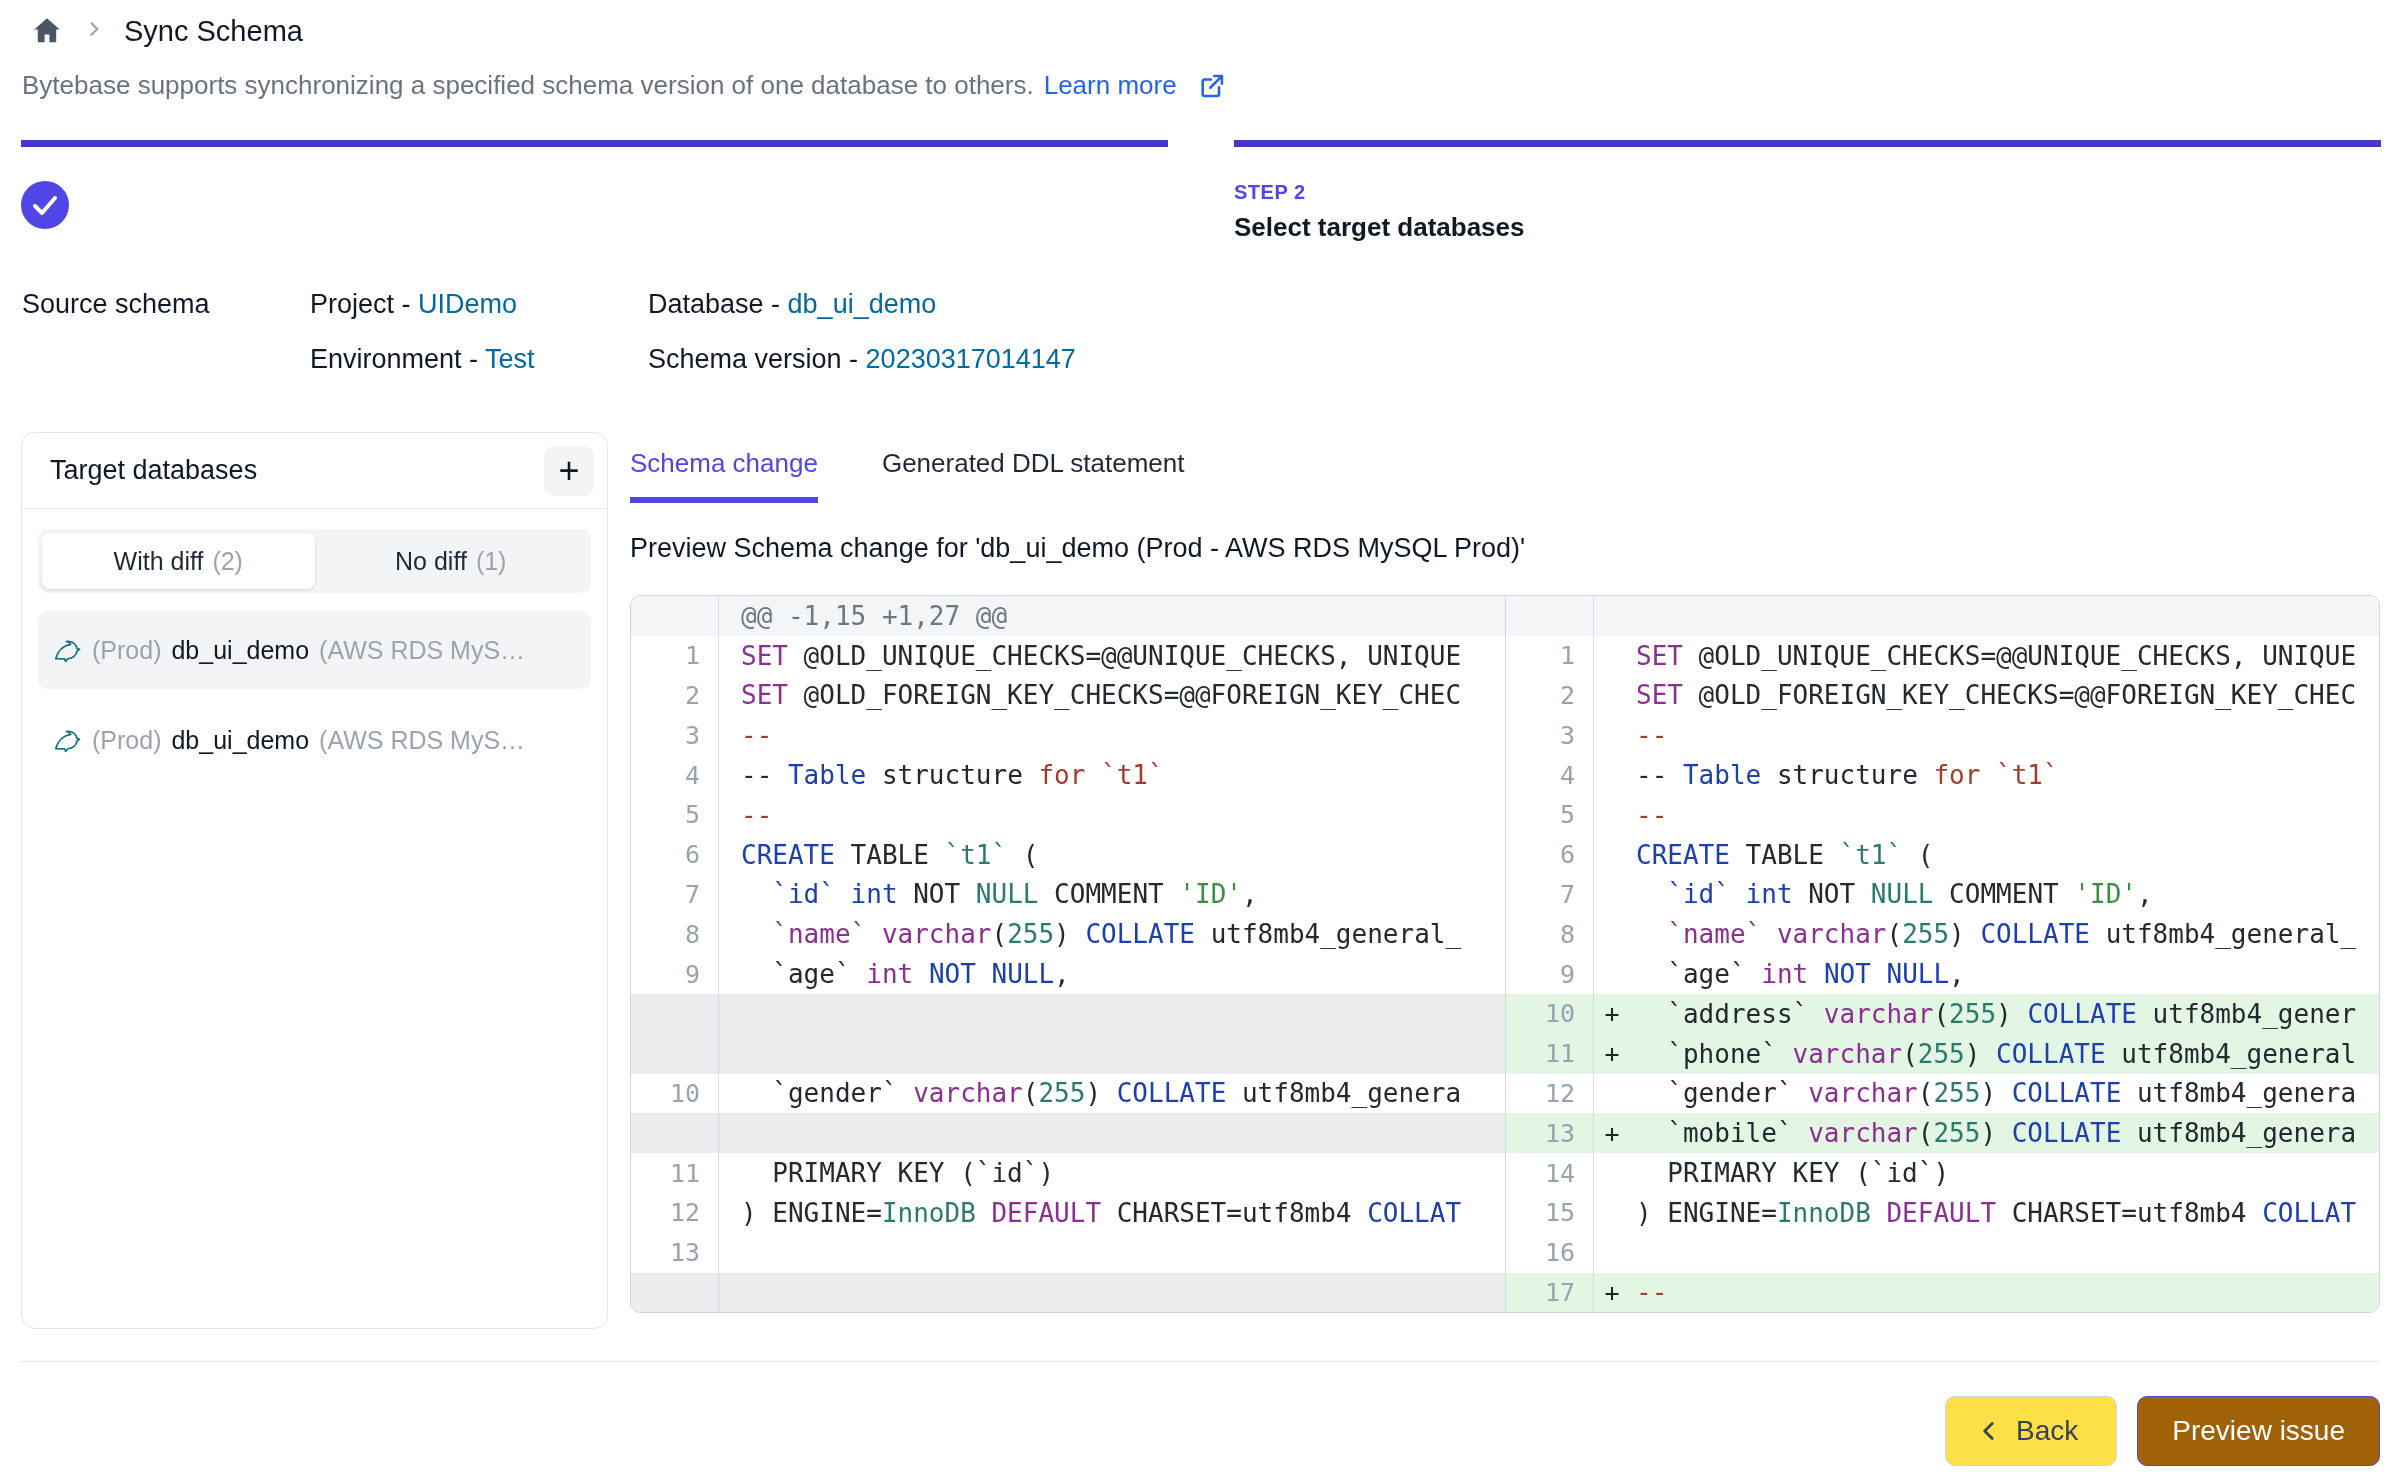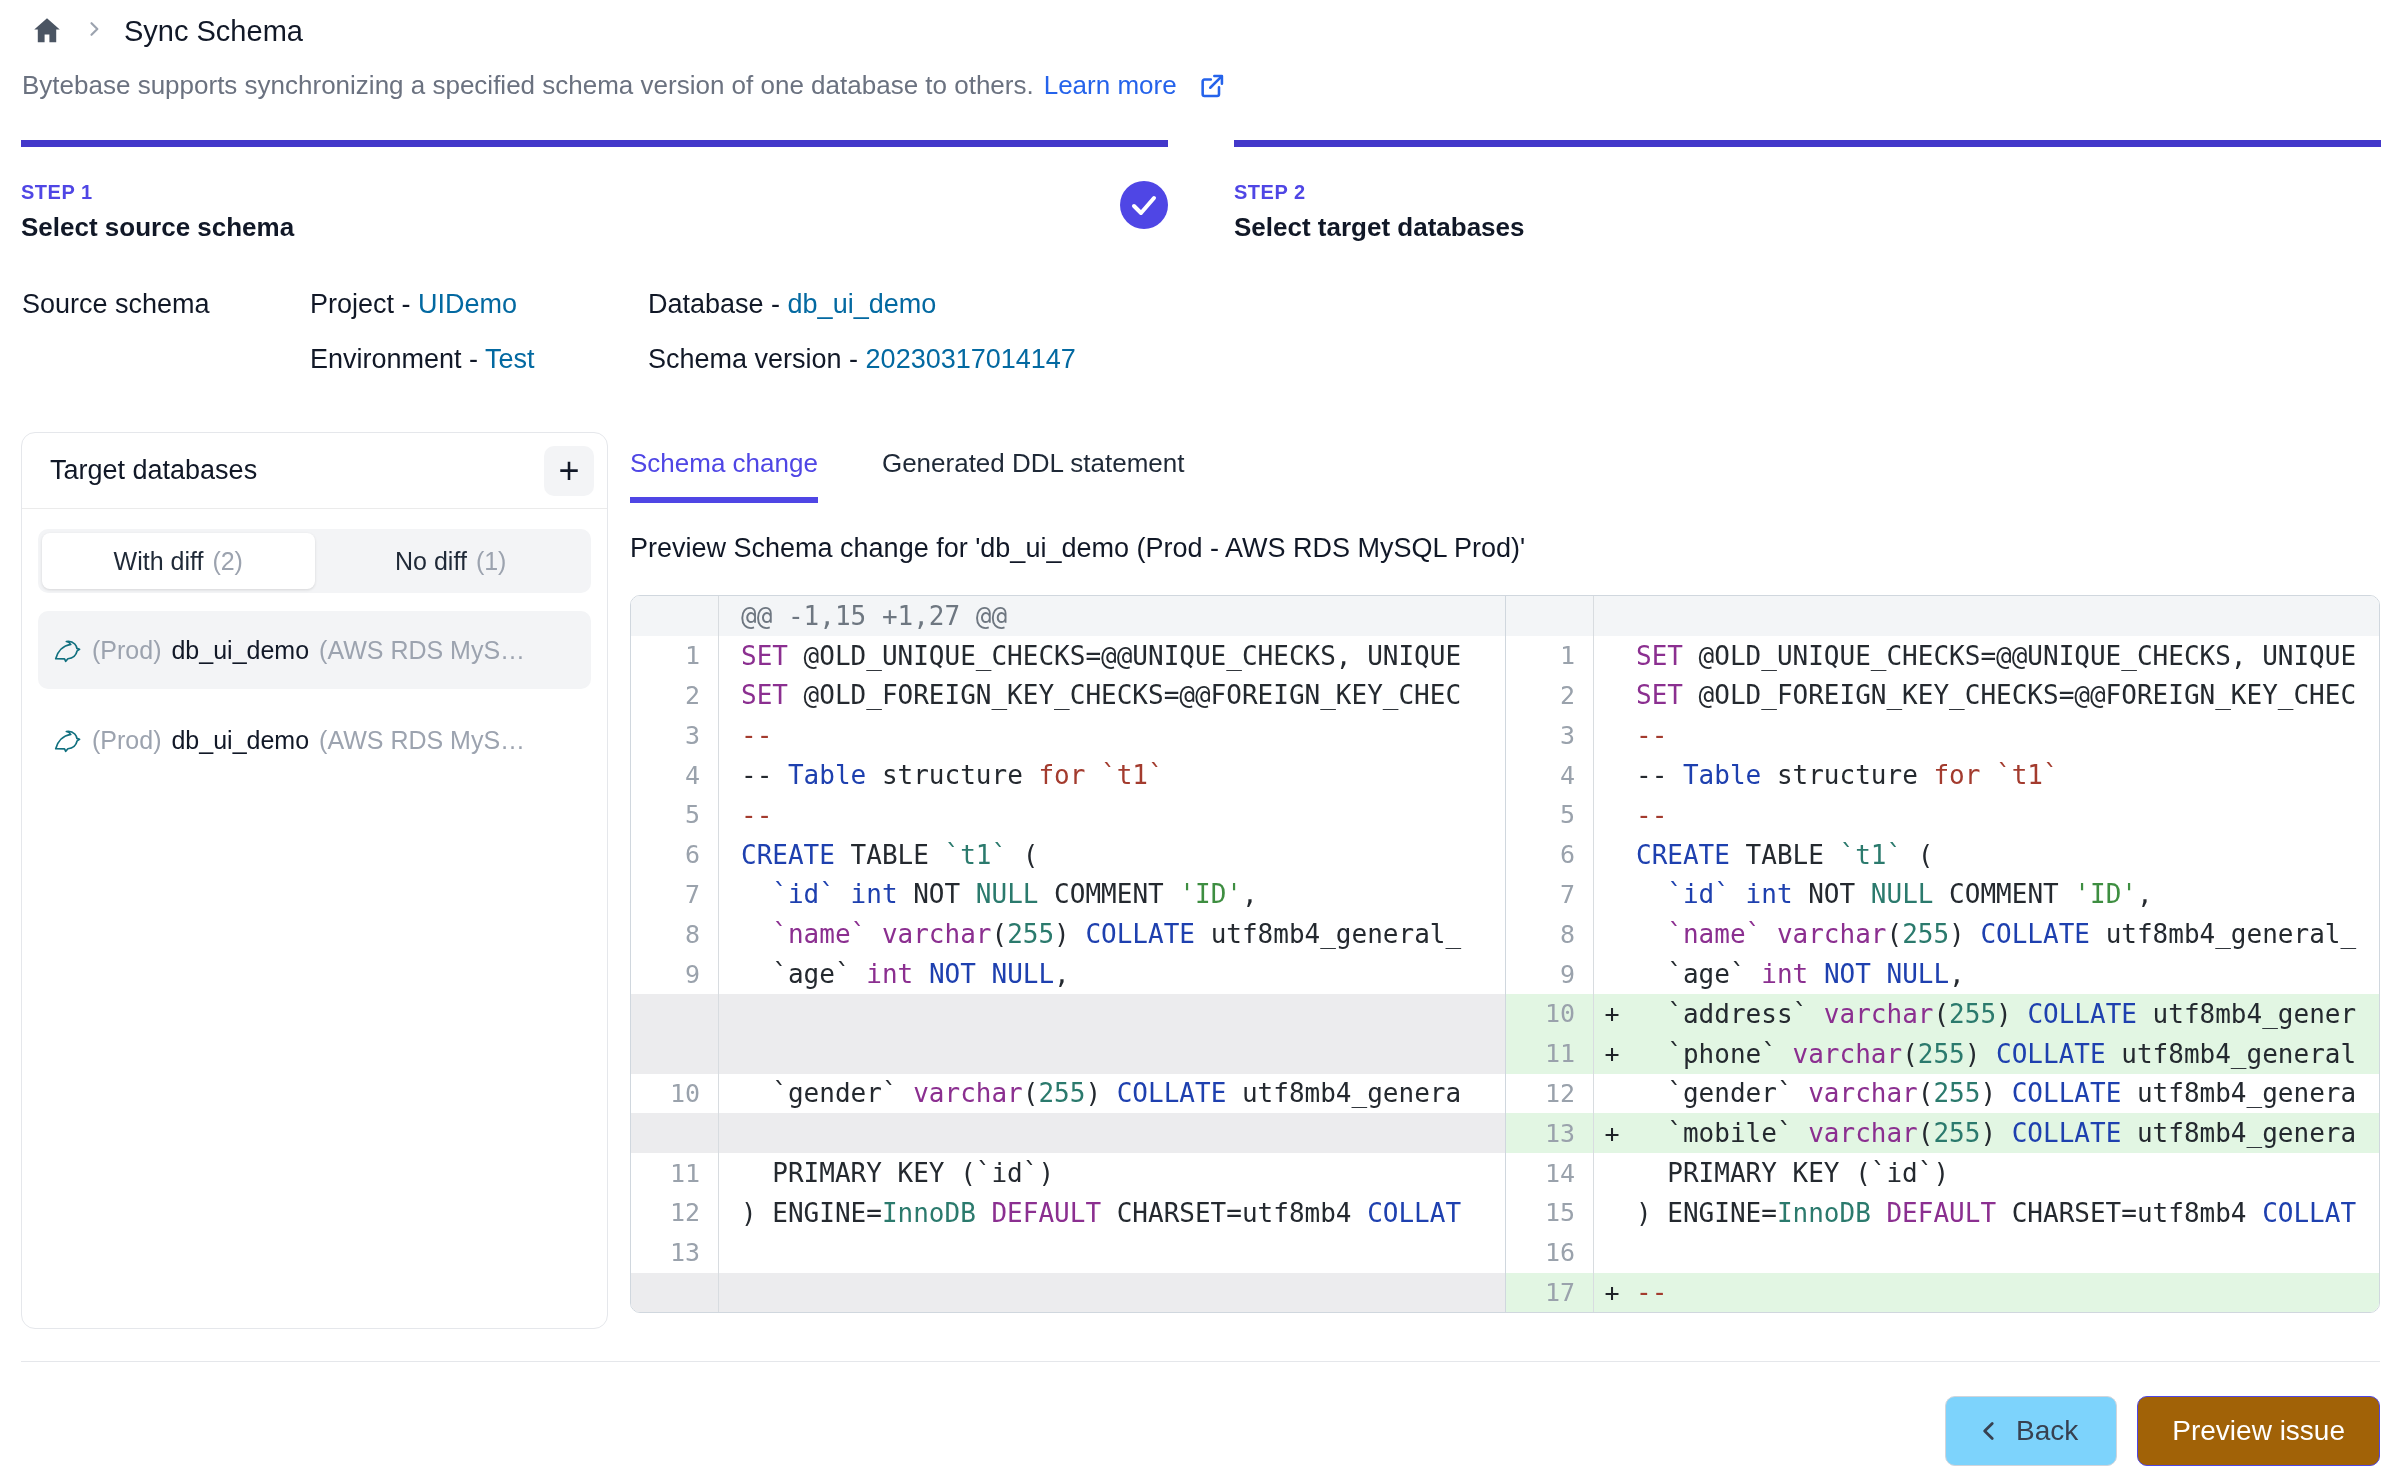--- a/index.html
+++ b/index.html
@@ -68,21 +68,21 @@
   .drow.fill { background:#ececee; }
   .drow.fill .gut { background:#ececee; }
   .drow.added { background:#e2f6e3; }
   .drow.added .gut { background:#e2f6e3; }
   .c-k{color:#8b2f90}.c-b{color:#1e40af}.c-t{color:#2b7a6d}.c-g{color:#3e8e41}.c-r{color:#a33b2e}.c-d{color:#24292f}.c-h{color:#6e7781}
 
   
   .footer-divider { position:absolute; top:1361px; left:21px; right:16px; height:1px; background:#e5e7eb; }
   .footer { position:absolute; top:1396px; right:16px; display:flex; gap:20px; }
   .btn { height:70px; display:flex; align-items:center; justify-content:center; border-radius:10px; font-size:28px; cursor:pointer; font-family:"Liberation Sans",sans-serif; }
-  .btn-back { background:#7dd3fc; border:1px solid #d1d5db; color:#374151; padding:0 38px 0 30px; gap:14px; font-weight:500; }
+  .btn-back { background:#fde047; border:1px solid #d1d5db; color:#374151; padding:0 38px 0 30px; gap:14px; font-weight:500; }
   .btn-primary { background:#a16207; border:1px solid #4f46e5; color:#fff; padding:16px 34px; font-weight:400; }
 </style>
 </head>
 <body>
 
 <div class="page">
 
   <div class="breadcrumb">
     <span class="home">
       <svg width="34" height="34" viewBox="0 0 24 24">
@@ -106,24 +106,20 @@
           <polyline points="14 3.5 20.5 3.5 20.5 10"></polyline>
           <line x1="10.5" y1="13.5" x2="20" y2="4"></line>
         </svg>
     </span>
   </div>
 
   <div class="steps">
     <div class="step">
       <div class="bar"></div>
       <div class="content">
-        <div>
-          <div class="step-label">STEP 1</div>
-          <div class="step-title">Select source schema</div>
-        </div>
         <svg width="48" height="48" viewBox="0 0 48 48">
             <circle cx="24" cy="24" r="24" fill="#4f46e5"></circle>
             <polyline points="14 25 21 32 34 17" fill="none" stroke="#fff" stroke-width="4" stroke-linecap="round" stroke-linejoin="round"></polyline>
           </svg>
       </div>
     </div>
     <div class="step">
       <div class="bar"></div>
       <div class="content">
         <div>

